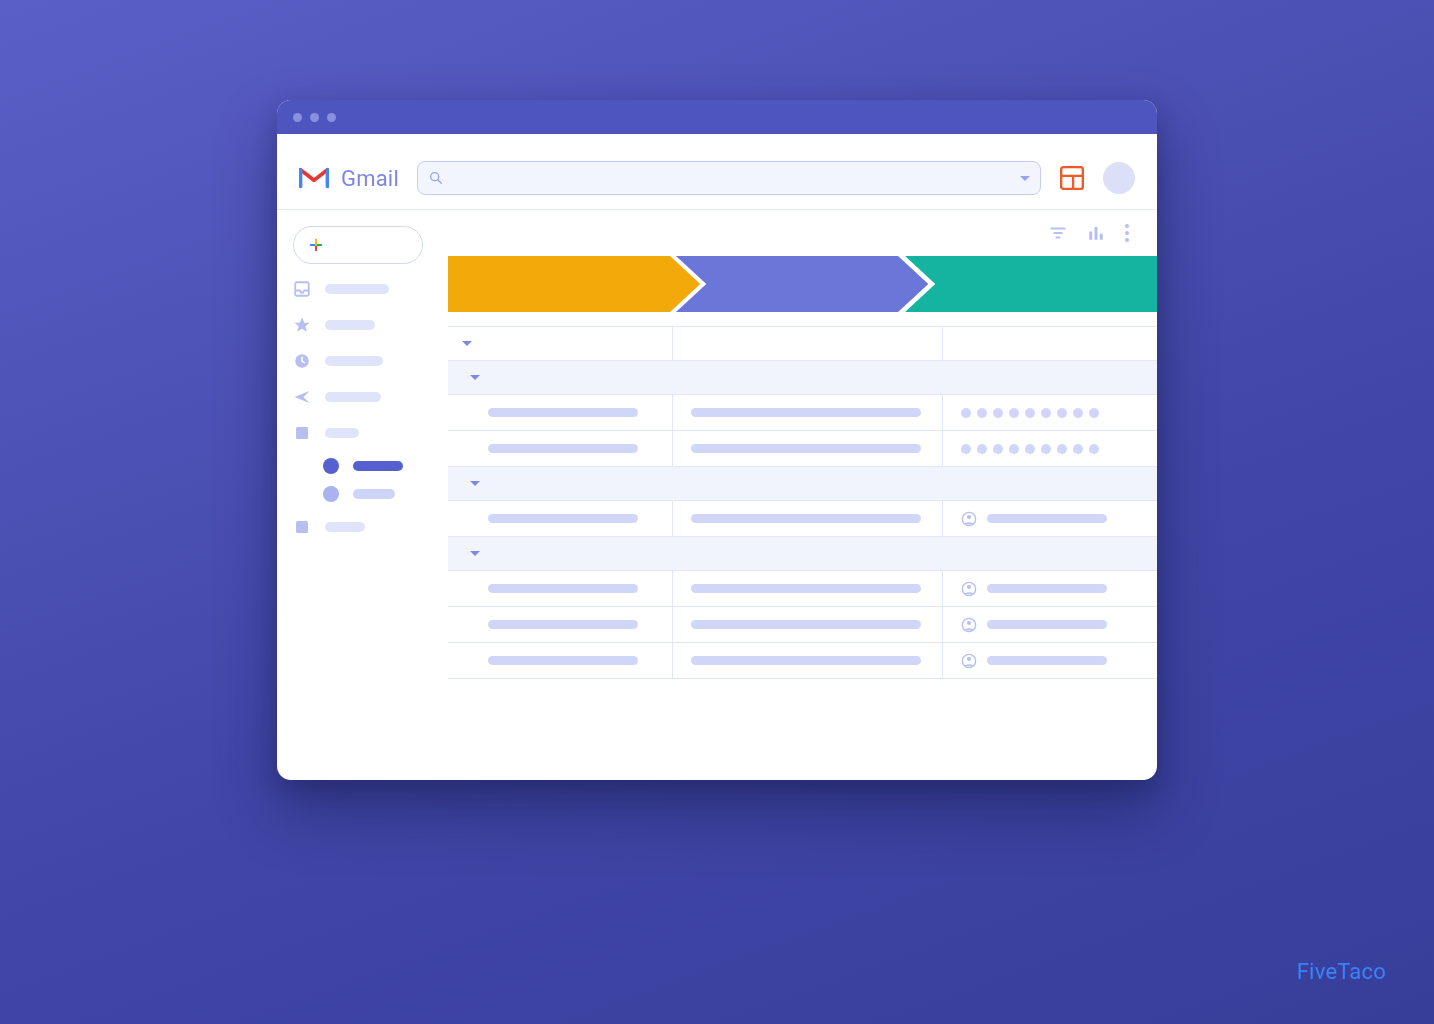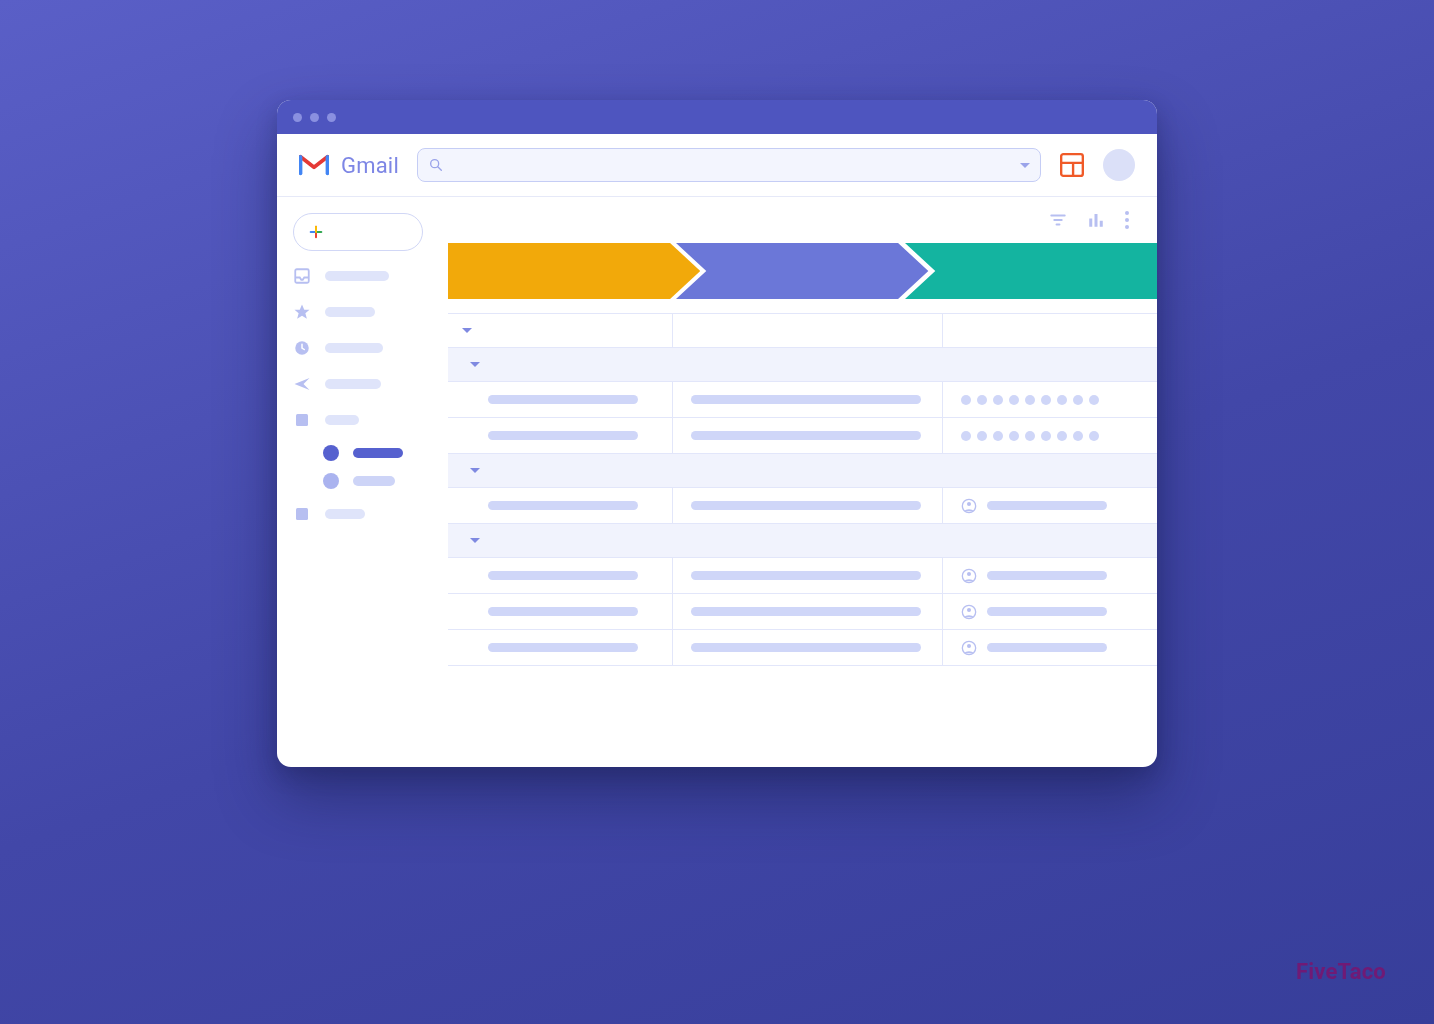--- a/index.html
+++ b/index.html
@@ -34,20 +34,21 @@
   .traffic span {
     width: 9px; height: 9px; border-radius: 50%; background: #8a90e0;
   }
 
   .header {
     display: flex;
     align-items: center;
     gap: 18px;
     padding: 14px 22px 14px 22px;
     border-bottom: 1px solid #e6e9f8;
+    margin-top: 13px;
   }
   .logo {
     display: flex; align-items: center; gap: 12px;
   }
   .logo svg { width: 30px; height: 24px; }
   .logo-text {
     font-size: 22px;
     color: #7d86e5;
     font-weight: 400;
     letter-spacing: .2px;
@@ -193,21 +194,21 @@
   .bar { height:9px; border-radius:5px; background:#cfd6f8; }
   .bar.w140 { width:150px; }
   .bar.w220 { width:230px; }
   .bar.w100 { width:120px; }
   .dots9 { display:flex; gap:6px; }
   .dots9 span { width:10px; height:10px; border-radius:50%; background:#cfd6f8; }
   .user-ico { width:16px; height:16px; }
 
   .watermark {
     position:absolute; right:48px; bottom:40px;
-    color:#701a75; font-weight:700; font-size:22px; letter-spacing:.2px;
+    color:#3b82f6; font-weight:400; font-size:22px; letter-spacing:.2px;
   }
 </style>
 </head>
 <body>
 
 <div class="browser">
   <div class="titlebar">
     <div class="traffic">
       <span></span>
       <span></span>

